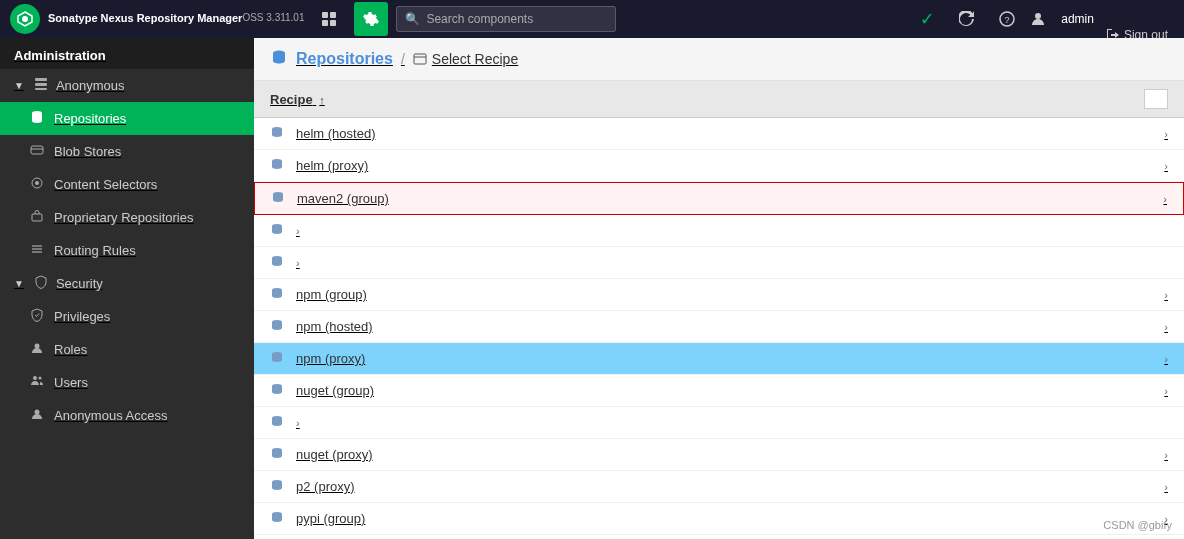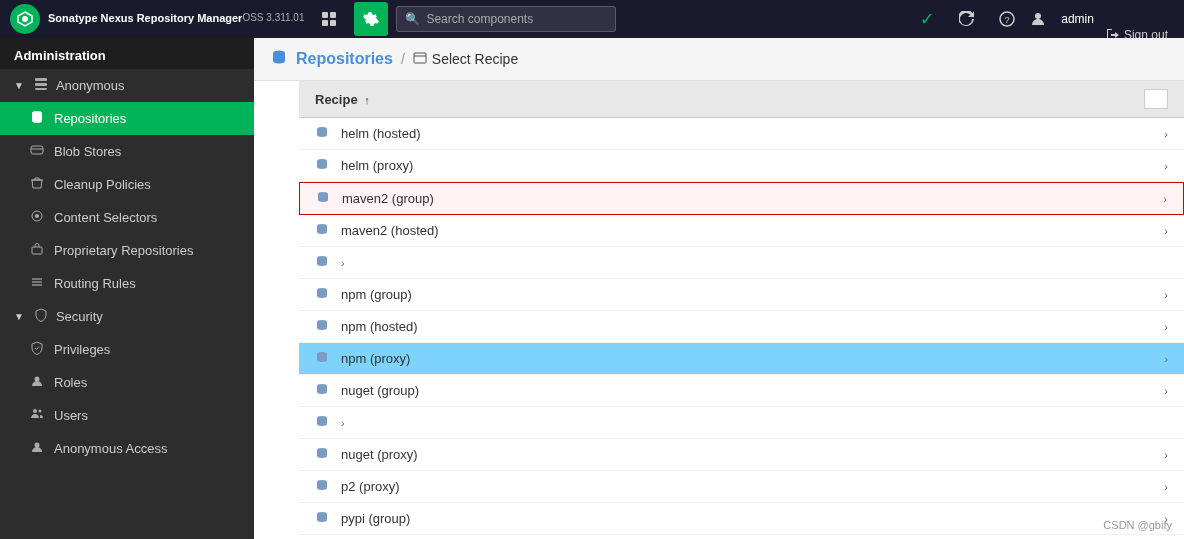--- a/index.html
+++ b/index.html
@@ -69,20 +69,21 @@
     }
     .sign-out-btn {
       display: flex; align-items: flex-start; gap: 4px; color: #ccc; font-size: 12px; cursor: pointer;
       padding: 4px 6px; border-radius: 3px; margin-top: 31px;
     }
 
     
     .app-body {
       display: flex;
       height: calc(100vh - 38px);
+      text-decoration: underline;
     }
 
     
     .sidebar {
       width: 254px;
       min-width: 254px;
       background: #2d2d2d;
       color: #ddd;
       overflow-y: auto;
       display: flex;
@@ -142,31 +143,30 @@
       font-size: 16px;
     }
     .breadcrumb-link {
       color: #4a90d9;
       font-size: 16px;
       font-weight: bold;
       cursor: pointer;
     }
     .breadcrumb-sep { color: #999; font-size: 14px; }
     .breadcrumb-current {
-      display: flex; gap: 5px;
+      display: flex; align-items: center; gap: 5px;
       color: #333; font-size: 14px;
     }
 
     
     .table-container {
       flex: 1;
       overflow-y: auto;
       background: white;
       margin: 0;
-      padding-left: 45px;
     }
     .table-header {
       display: flex;
       align-items: center;
       padding: 8px 16px;
       background: #e8e8e8;
       border-bottom: 1px solid #ccc;
       font-weight: bold;
       font-size: 13px;
       color: #333;
@@ -309,30 +309,20 @@
     <div class="sidebar-item">
       <span class="item-icon">
         <svg width="14" height="14" viewBox="0 0 14 14" fill="#aaa">
           <rect x="1" y="3" width="12" height="8" rx="2" stroke="#aaa" stroke-width="1" fill="none"></rect>
           <line x1="1" y1="6" x2="13" y2="6" stroke="#aaa" stroke-width="1"></line>
         </svg>
       </span>
       <span>Blob Stores</span>
     </div>
 
-    <div class="sidebar-item">
-      <span class="item-icon">
-        <svg width="14" height="14" viewBox="0 0 14 14" fill="#aaa">
-          <path d="M2 4h10l-1 8H3L2 4z" stroke="#aaa" stroke-width="1" fill="none"></path>
-          <path d="M5 4V2h4v2" stroke="#aaa" stroke-width="1" fill="none"></path>
-          <line x1="1" y1="4" x2="13" y2="4" stroke="#aaa" stroke-width="1"></line>
-        </svg>
-      </span>
-      <span>Cleanup Policies</span>
-    </div>
 
     <div class="sidebar-item">
       <span class="item-icon">
         <svg width="14" height="14" viewBox="0 0 14 14" fill="#aaa">
           <circle cx="7" cy="7" r="5" stroke="#aaa" stroke-width="1" fill="none"></circle>
           <circle cx="7" cy="7" r="2" fill="#aaa"></circle>
         </svg>
       </span>
       <span>Content Selectors</span>
     </div>
@@ -468,21 +458,20 @@
     </svg></span>
       <span class="row-name">maven2 (group)</span>
       <span class="row-chevron">›</span>
     </div>
           <div class="table-row">
       <span class="row-icon"><svg width="14" height="14" viewBox="0 0 14 14" fill="#7a9cc4">
       <ellipse cx="7" cy="4" rx="5" ry="2"></ellipse>
       <path d="M2 4v3c0 1.1 2.2 2 5 2s5-.9 5-2V4"></path>
       <path d="M2 7v3c0 1.1 2.2 2 5 2s5-.9 5-2V7"></path>
     </svg></span>
-      <span class="row-name">maven2 (hosted)</span>
       <span class="row-chevron">›</span>
     </div>
           <div class="table-row">
       <span class="row-icon"><svg width="14" height="14" viewBox="0 0 14 14" fill="#7a9cc4">
       <ellipse cx="7" cy="4" rx="5" ry="2"></ellipse>
       <path d="M2 4v3c0 1.1 2.2 2 5 2s5-.9 5-2V4"></path>
       <path d="M2 7v3c0 1.1 2.2 2 5 2s5-.9 5-2V7"></path>
     </svg></span>
       <span class="row-chevron">›</span>
     </div>

